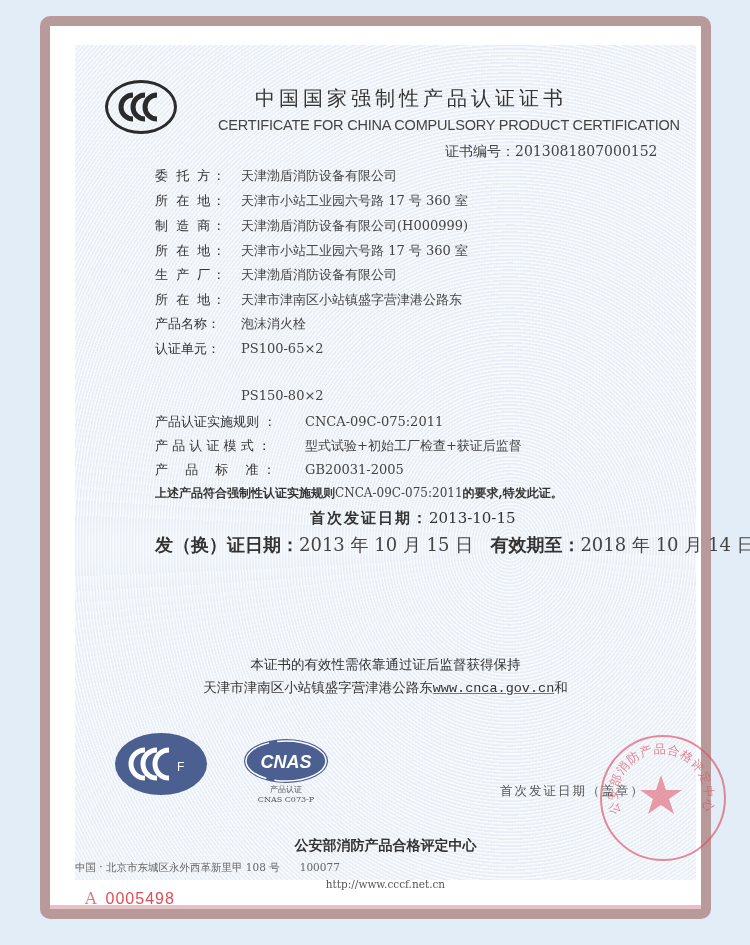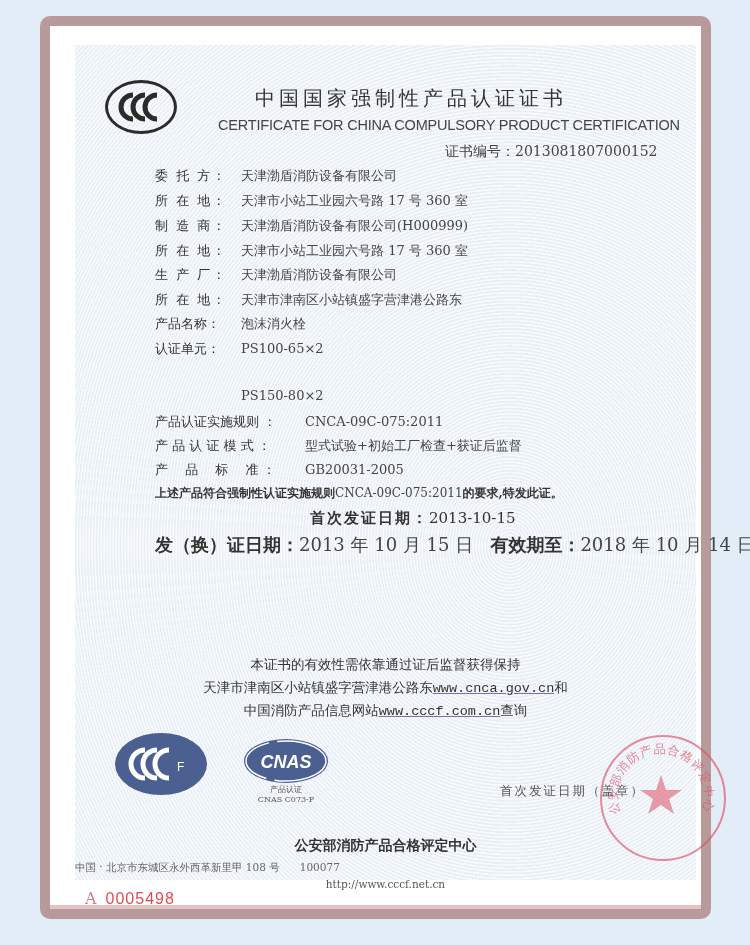--- a/index.html
+++ b/index.html
@@ -192,23 +192,20 @@
 
     <div class="issue-line" style="top:488px">
       <b>发（换）证日期：</b><span>2013 年 10 月 15 日</span>
       &nbsp;&nbsp;<b>有效期至：</b><span>2018 年 10 月 14 日</span>
     </div>
 
     <div class="notice" style="top:611px">本证书的有效性需依靠通过证后监督获得保持</div>
     <div class="notice" style="top:634px">
       <span>天津市津南区小站镇盛字营津港公路东</span><span class="url">www.cnca.gov.cn</span><span>和</span>
     </div>
-    <div class="notice" style="top:657px">
-      <span>中国消防产品信息网站</span><span class="url">www.cccf.com.cn</span><span>查询</span>
-    </div>
 
     <div class="abs cccf-logo">
       <svg width="92" height="62" viewBox="0 0 92 62">
         <path d="M30 17 A14 14 0 1 0 30 45" fill="none" stroke="#fff" stroke-width="5"></path>
         <path d="M42 17 A14 14 0 1 0 42 45" fill="none" stroke="#fff" stroke-width="5"></path>
         <path d="M54 17 A14 14 0 1 0 54 45" fill="none" stroke="#fff" stroke-width="5"></path>
         <text x="62" y="38" fill="#fff" font-size="12" font-family="Liberation Sans, sans-serif">F</text>
       </svg>
     </div>
 

